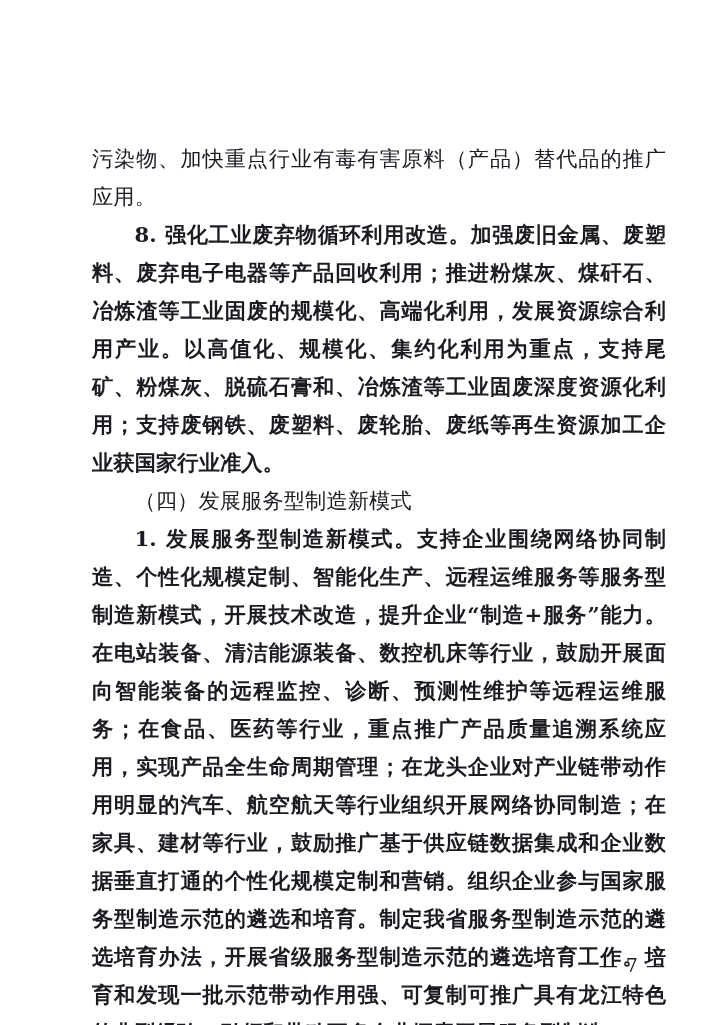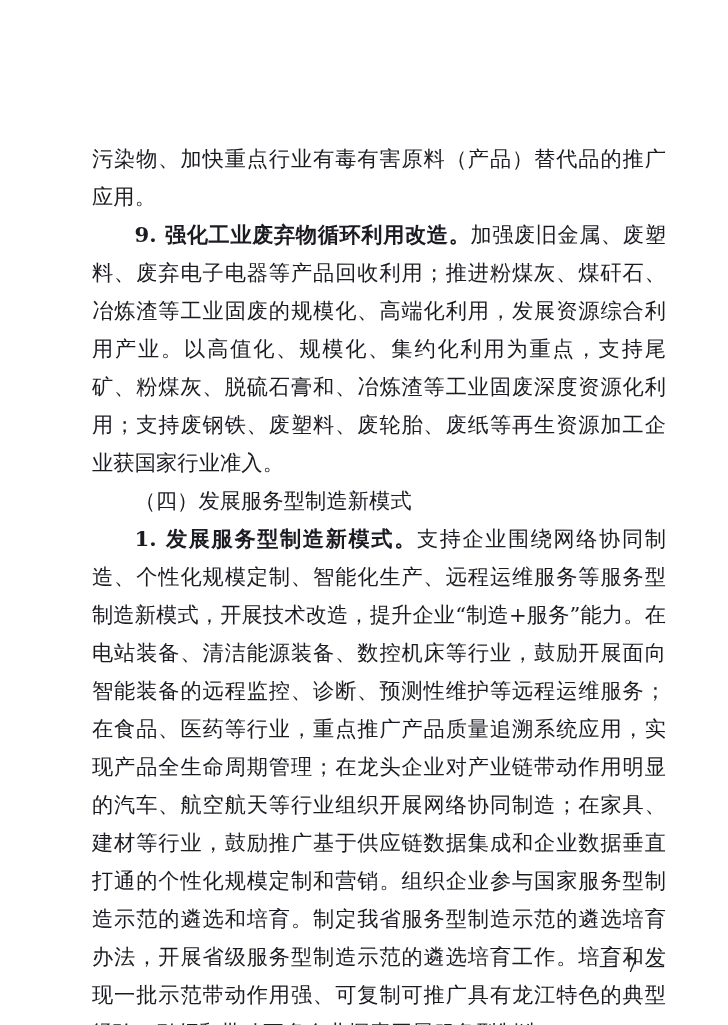--- a/index.html
+++ b/index.html
@@ -36,21 +36,21 @@
     text-indent: 2em;
   }
   .para.indent-lead {
     text-indent: 2em;
   }
   .run-bold {
     font-weight: 700;
     letter-spacing: 0.2px;
   }
   .run-normal {
-    font-weight: 400;
+    font-weight: 700;
   }
   .page-footer {
     position: absolute;
     left: 0;
     right: 62px;
     top: 952px;
     text-align: right;
     font-size: 19px;
     line-height: 26px;
     color: #1b1b22;
@@ -60,21 +60,21 @@
 </head>
 <body>
 
 <div class="page">
 
   <div class="doc-body">
 
     <p class="para">污染物、加快重点行业有毒有害原料（产品）替代品的推广应用。</p>
 
     <p class="para indent-lead">
-      <span class="run-bold">9. 强化工业废弃物循环利用改造。</span><span class="run-normal">加强废旧金属、废塑料、废弃电子电器等产品回收利用；推进粉煤灰、煤矸石、冶炼渣等工业固废的规模化、高端化利用，发展资源综合利用产业。以高值化、规模化、集约化利用为重点，支持尾矿、粉煤灰、脱硫石膏和、冶炼渣等工业固废深度资源化利用；支持废钢铁、废塑料、废轮胎、废纸等再生资源加工企业获国家行业准入。</span>
+      <span class="run-bold">8. 强化工业废弃物循环利用改造。</span><span class="run-normal">加强废旧金属、废塑料、废弃电子电器等产品回收利用；推进粉煤灰、煤矸石、冶炼渣等工业固废的规模化、高端化利用，发展资源综合利用产业。以高值化、规模化、集约化利用为重点，支持尾矿、粉煤灰、脱硫石膏和、冶炼渣等工业固废深度资源化利用；支持废钢铁、废塑料、废轮胎、废纸等再生资源加工企业获国家行业准入。</span>
     </p>
 
     <p class="para indent">（四）发展服务型制造新模式</p>
 
     <p class="para indent-lead">
       <span class="run-bold">1. 发展服务型制造新模式。</span><span class="run-normal">支持企业围绕网络协同制造、个性化规模定制、智能化生产、远程运维服务等服务型制造新模式，开展技术改造，提升企业“制造+服务”能力。在电站装备、清洁能源装备、数控机床等行业，鼓励开展面向智能装备的远程监控、诊断、预测性维护等远程运维服务；在食品、医药等行业，重点推广产品质量追溯系统应用，实现产品全生命周期管理；在龙头企业对产业链带动作用明显的汽车、航空航天等行业组织开展网络协同制造；在家具、建材等行业，鼓励推广基于供应链数据集成和企业数据垂直打通的个性化规模定制和营销。组织企业参与国家服务型制造示范的遴选和培育。制定我省服务型制造示范的遴选培育办法，开展省级服务型制造示范的遴选培育工作。培育和发现一批示范带动作用强、可复制可推广具有龙江特色的典型经验，引领和带动更多企业探索开展服务型制造。</span>
     </p>
 
     <p class="para indent-lead">
       

